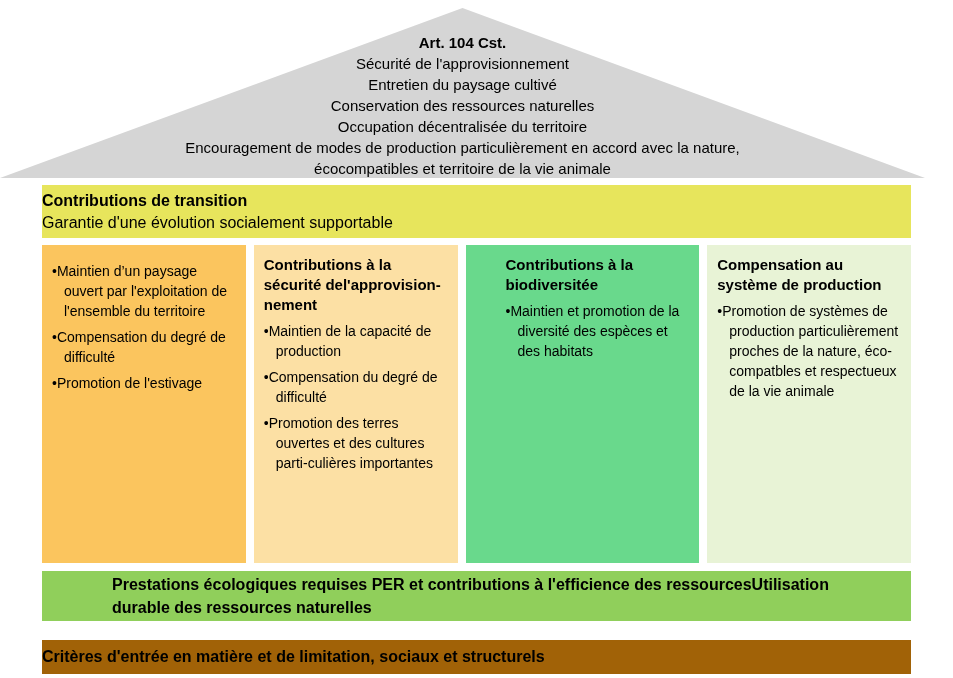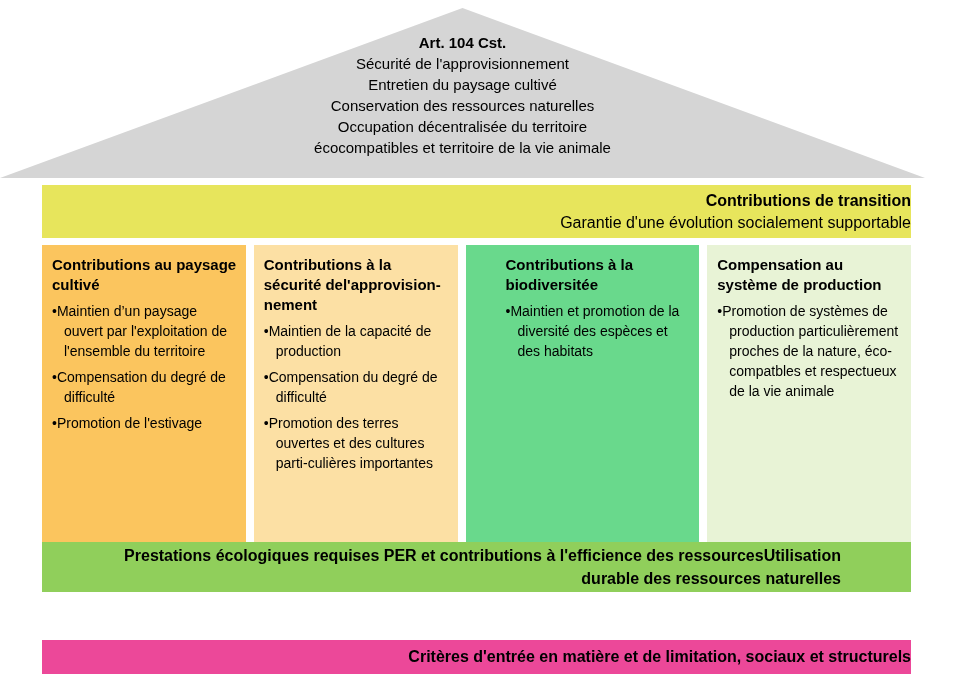--- a/index.html
+++ b/index.html
@@ -30,32 +30,32 @@
     font-size: 15px;
     line-height: 21px;
   }
   .roof-title { font-weight: bold; }
   
   .bar {
     position: absolute;
     left: 42px;
     width: 869px;
     box-sizing: border-box;
-    text-align: right;
+    text-align: left;
   }
   .bar-transition {
     top: 185px;
     height: 53px;
     padding-top: 5px;
     font-size: 16px;
     line-height: 22px;
   }
   .bar-transition .bar-title { font-weight: bold; }
   .bar-per {
-    top: 542px;
+    top: 571px;
     height: 50px;
     padding: 2px 70px 0 70px;
     font-size: 16px;
     font-weight: bold;
     line-height: 23px;
   }
   .bar-footer {
     top: 640px;
     height: 34px;
     font-size: 16px;
@@ -97,32 +97,32 @@
 <body>
 
 <div class="stage">
 
   <div class="roof" style="background: rgb(213, 213, 213);">
     <div class="roof-title">Art. 104 Cst.</div>
     <div class="roof-line">Sécurité de l'approvisionnement</div>
     <div class="roof-line">Entretien du paysage cultivé</div>
     <div class="roof-line">Conservation des ressources naturelles</div>
     <div class="roof-line">Occupation décentralisée du territoire</div>
+    <div class="roof-line">Encouragement de modes de production particulièrement en accord avec la nature,</div>
     <div class="roof-line">écocompatibles et territoire de la vie animale</div>
   </div>
 
   <div class="bar bar-transition" style="background: rgb(231, 229, 92);">
     <div class="bar-title">Contributions de transition</div>
     <div class="bar-sub">Garantie d'une évolution socialement supportable</div>
   </div>
 
   <div class="columns">
 
     <div class="col" style="background: rgb(251, 197, 94);">
-      <div class="col-title">Contributions au paysage cultivé</div>
       <div class="bullet">Maintien d’un paysage ouvert par l'exploitation de l'ensemble du territoire</div>
       <div class="bullet">Compensation du degré de difficulté</div>
       <div class="bullet">Promotion de l'estivage</div>
     </div>
 
     <div class="col" style="background: rgb(252, 224, 164);">
       <div class="col-title">Contributions à la sécurité del'approvision-nement</div>
       <div class="bullet">Maintien de la capacité de production</div>
       <div class="bullet">Compensation du degré de difficulté</div>
       <div class="bullet">Promotion des terres ouvertes et des cultures parti-culières importantes</div>
@@ -138,17 +138,17 @@
       <div class="col-title">Compensation au système de production</div>
       <div class="bullet">Promotion de systèmes de production particulièrement proches de la nature, éco-compatbles et respectueux de la vie animale</div>
     </div>
 
   </div>
 
   <div class="bar bar-per" style="background: rgb(144, 207, 91);">
     <div>Prestations écologiques requises PER et contributions à l'efficience des ressourcesUtilisation durable des ressources naturelles</div>
   </div>
 
-  <div class="bar bar-footer" style="background: #ec4899; padding-left: 16px;">
+  <div class="bar bar-footer" style="background: #a16207;">
     <div>Critères d'entrée en matière et de limitation, sociaux et structurels</div>
   </div>
 
 </div>
 
 </body></html>

